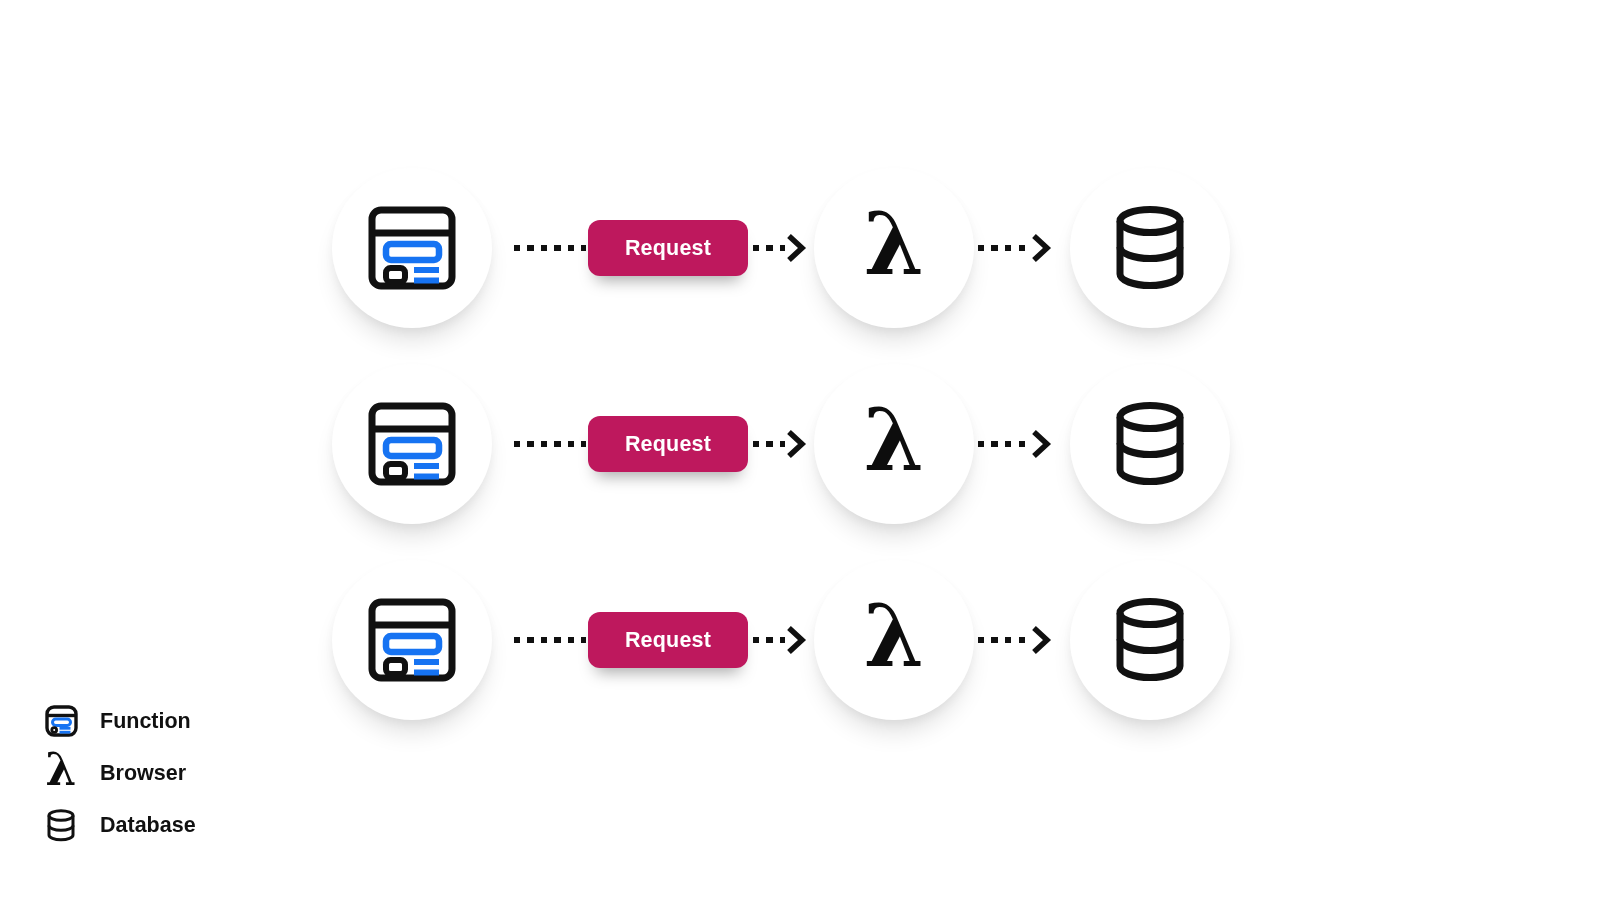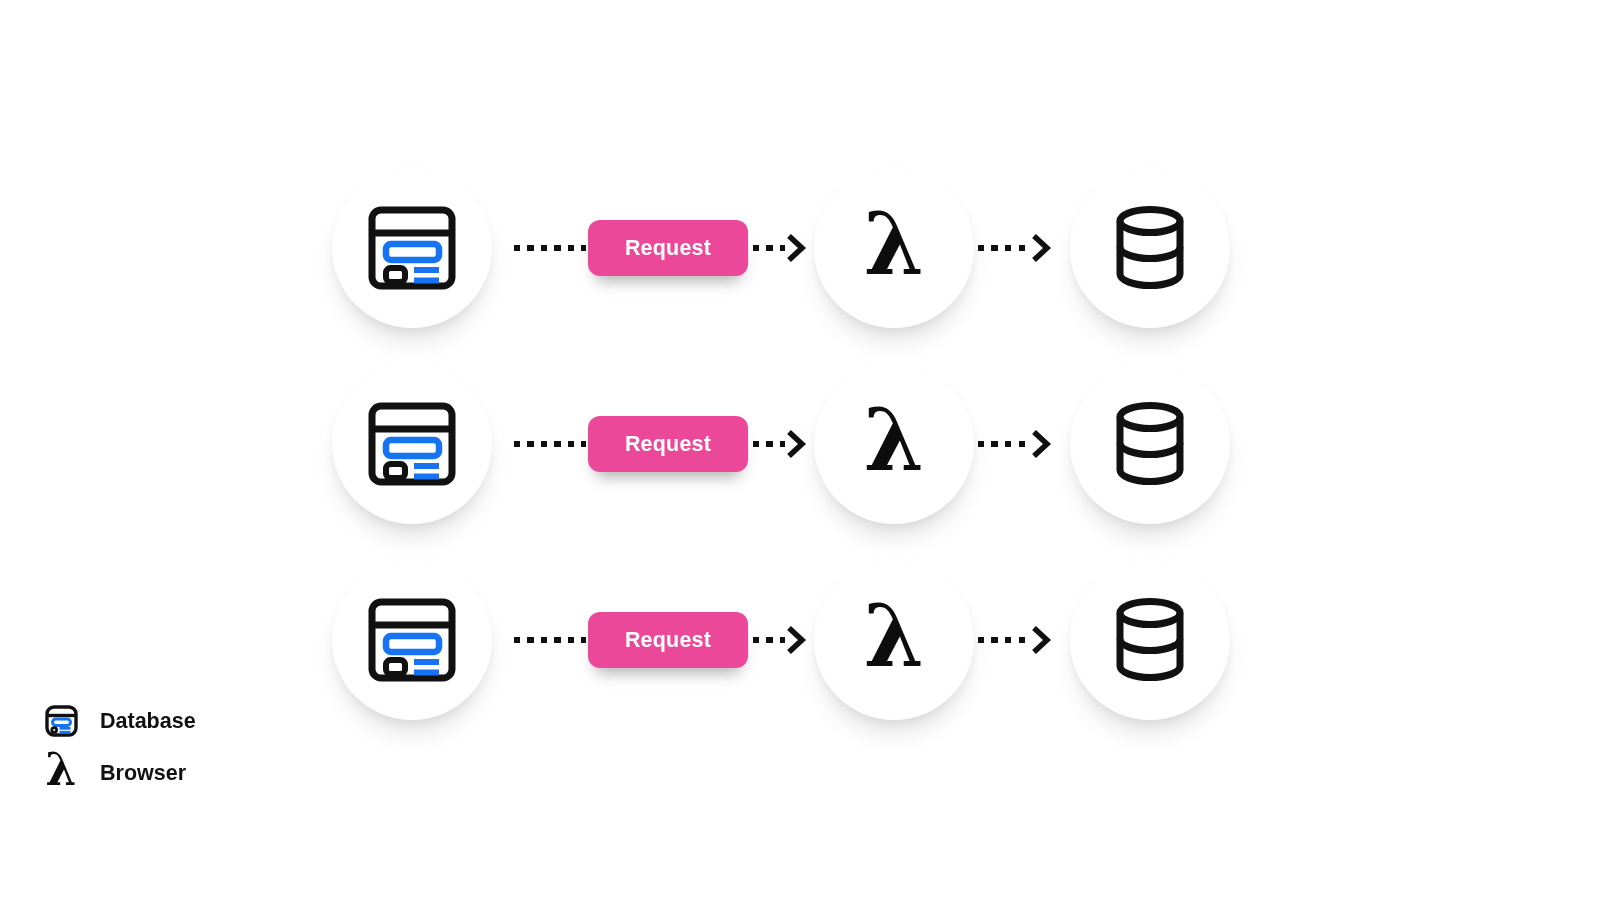--- a/index.html
+++ b/index.html
@@ -32,21 +32,21 @@
   .d-a{left:514px;width:72px;}
   .d-b{left:753px;width:32px;}
   .d-c{left:978px;width:50px;}
 
   .chev{position:absolute;top:63px;width:22px;height:34px;}
   .ch-1{left:785px;}
   .ch-2{left:1030px;}
 
   .pill{
     position:absolute;left:588px;top:52px;width:160px;height:56px;
-    background:#ec4899;border-radius:12px;
+    background:#be185d;border-radius:12px;
     box-shadow:0 12px 16px -8px rgba(0,0,0,0.35);
     display:flex;align-items:center;justify-content:center;
     color:#ffffff;font-size:21.5px;font-weight:700;letter-spacing:0.2px;
   }
 
   .legend{
     position:absolute;left:44px;top:702px;
     display:flex;flex-direction:column;gap:14px;
   }
   .legend-item{display:flex;align-items:center;height:38px;}
@@ -199,23 +199,35 @@
       <span class="legend-icon-box">
         <svg width="33" height="32" viewBox="0 0 33 32" fill="none">
           <rect x="2" y="2" width="29" height="28" rx="7" stroke="#111111" stroke-width="3.4"></rect>
           <line x1="2" y1="10.5" x2="31" y2="10.5" stroke="#111111" stroke-width="3.4"></line>
           <rect x="7.5" y="14" width="18" height="6.5" rx="3.2" stroke="#1673F2" stroke-width="3"></rect>
           <circle cx="9.2" cy="25" r="2.4" stroke="#111111" stroke-width="2.8"></circle>
           <line x1="14.5" y1="23.3" x2="25.5" y2="23.3" stroke="#1673F2" stroke-width="2.8"></line>
           <line x1="14.5" y1="27.2" x2="25.5" y2="27.2" stroke="#1673F2" stroke-width="2.8"></line>
         </svg>
       </span>
-      <span class="legend-label">Database</span>
+      <span class="legend-label">Function</span>
     </div>
     <div class="legend-item">
       <span class="legend-icon-box">
         <span class="legend-lambda">λ</span>
       </span>
       <span class="legend-label">Browser</span>
     </div>
+    <div class="legend-item">
+      <span class="legend-icon-box">
+        <svg width="30" height="33" viewBox="0 0 30 33" fill="none">
+          <ellipse cx="15" cy="6.5" rx="12" ry="4.8" stroke="#111111" stroke-width="3"></ellipse>
+          <path d="M3,6.5 L3,26" stroke="#111111" stroke-width="3"></path>
+          <path d="M27,6.5 L27,26" stroke="#111111" stroke-width="3"></path>
+          <path d="M3,26 A12,4.8 0 0 0 27,26" stroke="#111111" stroke-width="3"></path>
+          <path d="M3,16.5 A12,4.8 0 0 0 27,16.5" stroke="#111111" stroke-width="3"></path>
+        </svg>
+      </span>
+      <span class="legend-label">Database</span>
+    </div>
   </div>
 
 </div>
 
 </body></html>

